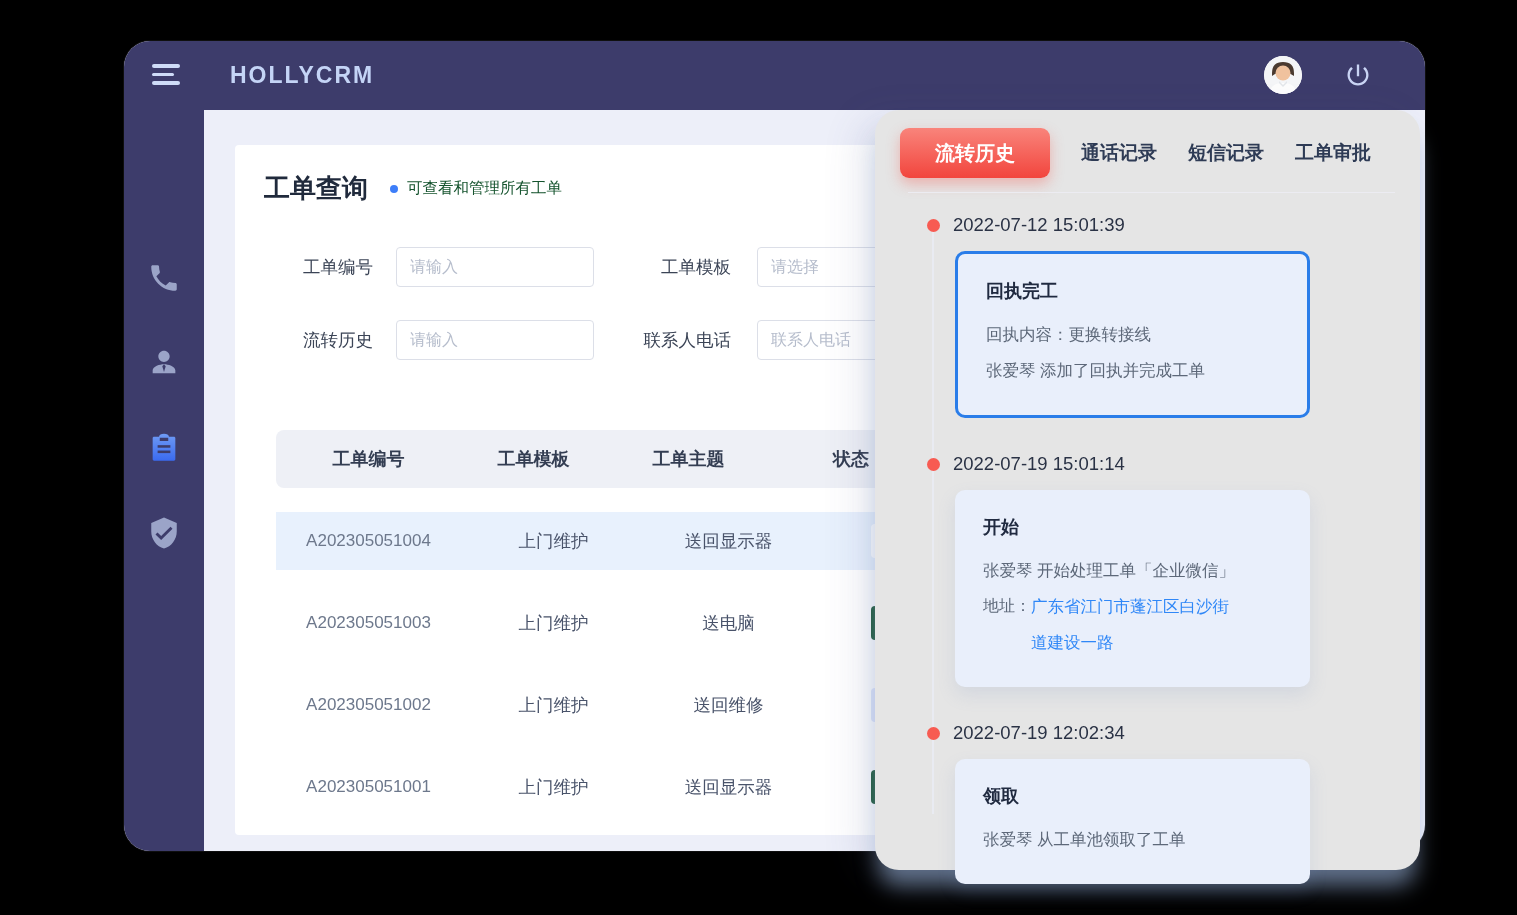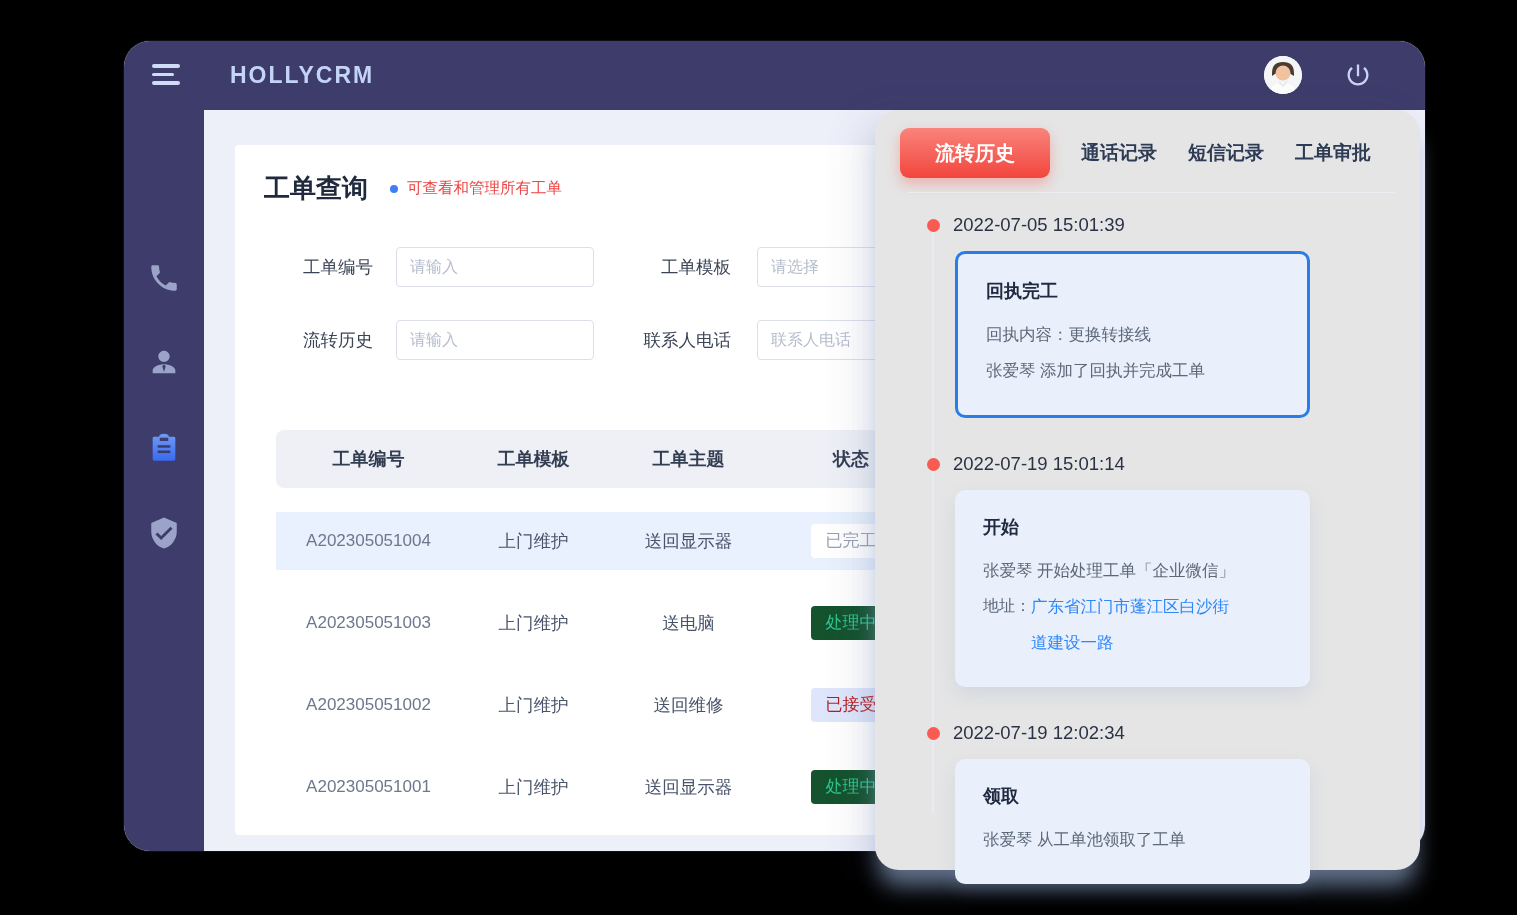--- a/index.html
+++ b/index.html
@@ -35,21 +35,21 @@
   
   .sidebar { position:absolute; top:69px; left:0; width:80px; bottom:0; background:#3d3c6b; }
   .side-item { position:absolute; left:23px; width:34px; height:34px; }
   .si-phone { top:151px; } .si-person { top:235px; } .si-clipboard { top:321px; } .si-shield { top:406px; }
 
   
   .card { position:absolute; left:111px; top:104px; width:740px; height:690px; background:#fff; border-radius:4px; }
   .page-head { position:absolute; left:29px; top:26px; display:flex; align-items:center; }
   .page-title { font-size:26px; font-weight:bold; color:#202a3c; }
   .dot-blue { width:8px; height:8px; border-radius:50%; background:#3d7ef9; margin-left:22px; margin-right:9px; }
-  .page-sub { font-size:15.5px; color:#ef4444; }
+  .page-sub { font-size:15.5px; color:#14532d; }
 
   .f-label { position:absolute; height:40px; line-height:40px; font-size:17.5px; color:#3b4456; text-align:right; }
   .f-input {
     position:absolute; height:40px; border:1px solid #dcdfe8; border-radius:4px;
     background:#fff; font-size:16px; color:#333; padding:0 13px; outline:none;
     font-family:"Liberation Sans","DejaVu Sans",sans-serif;
   }
   .f-input::placeholder { color:#b6bdcc; }
   .lbl-1 { left:30px;  top:102px; width:108px; }
   .inp-1 { left:161px; top:102px; width:198px; }
@@ -60,21 +60,21 @@
   .lbl-4 { left:346px; top:175px; width:150px; }
   .inp-4 { left:522px; top:175px; width:210px; }
 
   
   .table { position:absolute; left:41px; top:285px; width:660px; }
   .thead, .trow {
     display:grid; grid-template-columns:185px 145px 165px 160px;
     height:58px; align-items:center; text-align:center;
   }
   .thead { background:#eef0f6; border-radius:8px; font-size:18px; font-weight:600; color:#333d52; }
-  .trow { margin-top:24px; font-size:17.5px; color:#49536a; background:#fff; }
+  .trow { margin-top:24px; font-size:17.5px; color:#49536a; background:#fff;gap:20px; }
   .trow:first-of-type { margin-top:18px; }
   .trow.selected { background:#e8f1fd; }
   .cell-id { font-size:17px; color:#6d788c; }
   .badge { display:inline-block; padding:7px 15px; border-radius:4px; font-size:17px; line-height:1.2; }
   .status-done       { background:#ffffff; color:#98a1b2; }
   .status-processing { background:#14532d; color:#30c493; }
   .status-accepted   { background:#dfe6fb; color:#b91c1c; }
 
   
   .panel {
@@ -236,21 +236,21 @@
     <div class="tab">通话记录</div>
     <div class="tab">短信记录</div>
     <div class="tab">工单审批</div>
   </div>
   <div class="tabs-divider"></div>
 
   <div class="timeline">
 
     <div class="t-entry">
       <div class="t-dot"></div>
-      <div class="t-time">2022-07-05 15:01:39</div>
+      <div class="t-time">2022-07-12 15:01:39</div>
       <div class="t-card highlight">
         <div class="t-title">回执完工</div>
         <div class="t-line">回执内容：更换转接线</div>
         <div class="t-line">张爱琴 添加了回执并完成工单</div>
       </div>
     </div>
 
     <div class="t-entry">
       <div class="t-dot"></div>
       <div class="t-time">2022-07-19 15:01:14</div>

